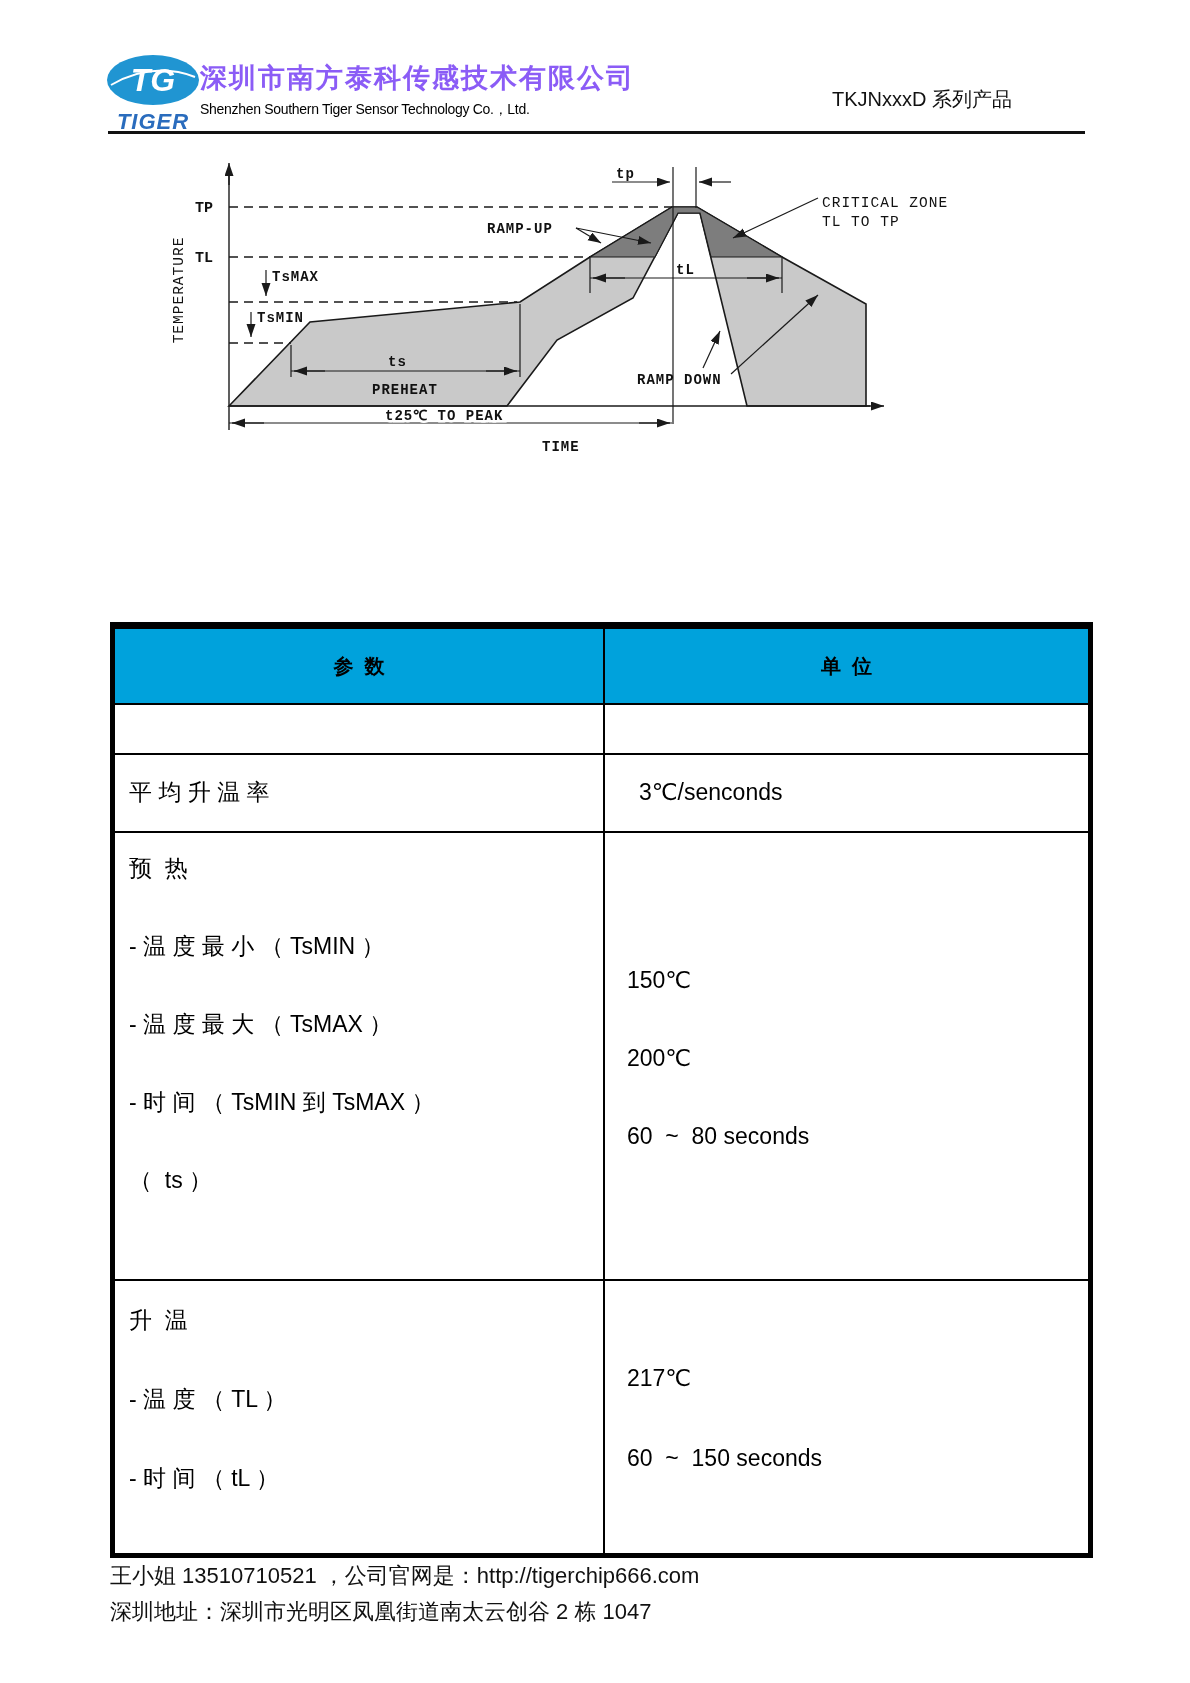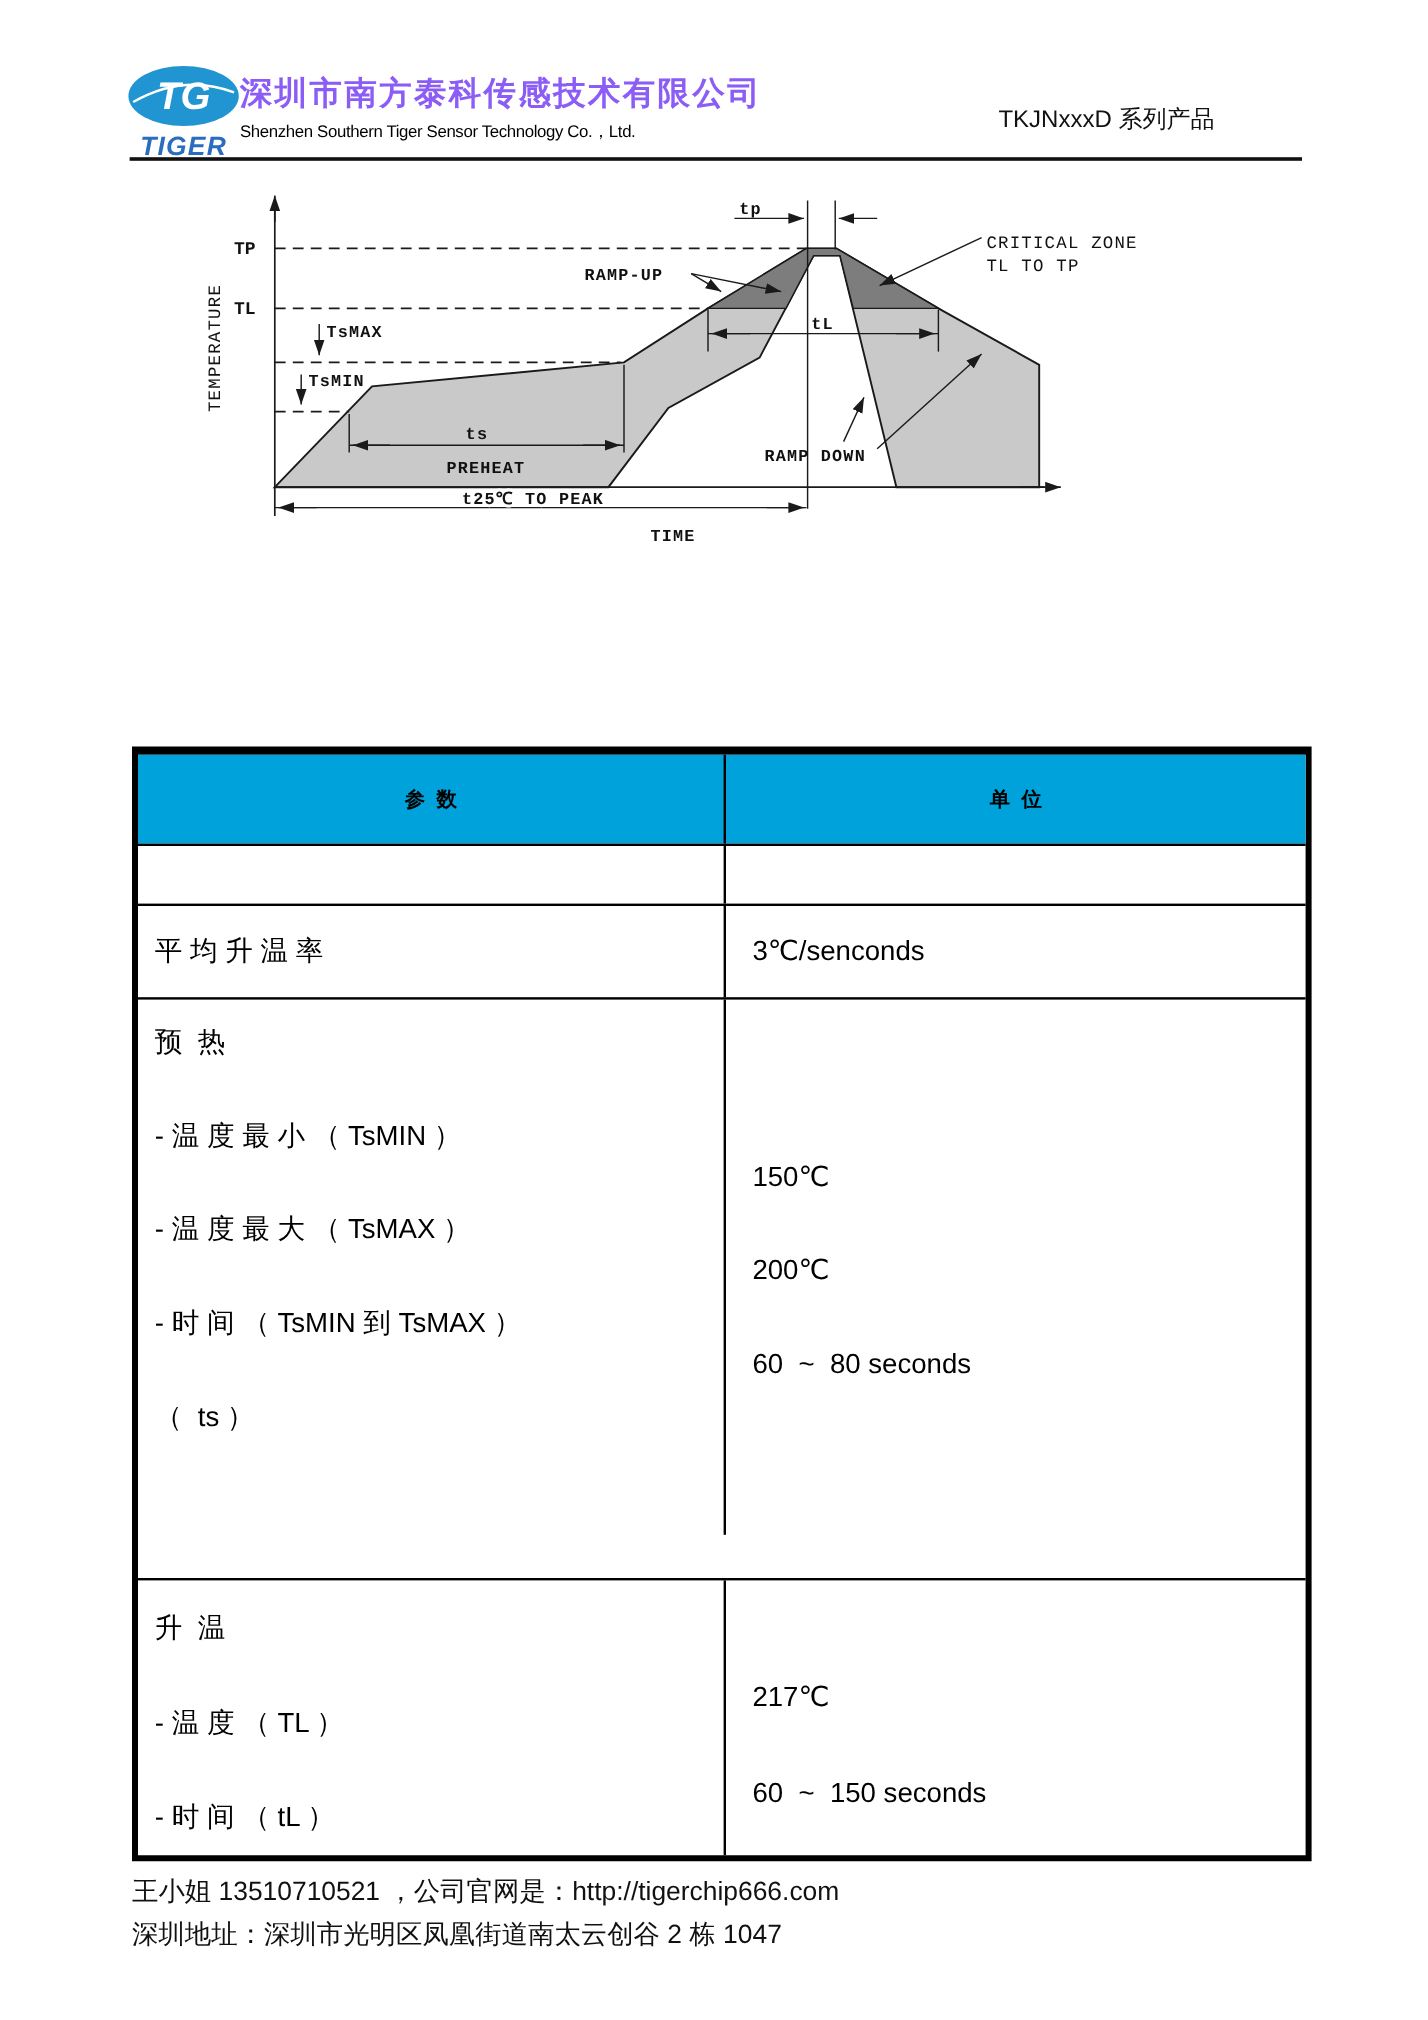--- a/index.html
+++ b/index.html
@@ -25,25 +25,25 @@
 
   
   .tbl{position:absolute;left:110px;top:622px;width:983px;box-sizing:border-box;
        border:5px solid #000;border-top-width:7px;background:#fff;}
   .trow{display:flex;position:relative;box-sizing:border-box;}
   .trow + .trow{border-top:2px solid #000;}
   .td-l{width:490px;box-sizing:border-box;border-right:2px solid #000;position:relative;}
   .td-r{flex:1;position:relative;}
   .thead{height:74px;background:#00a2dc;}
   .thead .td-l,.thead .td-r{display:flex;align-items:center;justify-content:center;}
-  .th-text{font-size:17px;font-weight:bold;color:#000;white-space:pre;}
+  .th-text{font-size:20px;font-weight:bold;color:#000;white-space:pre;}
   .r-empty{height:50px;}
-  .r-avg{height:78px;}
+  .r-avg{height:78px;gap:12px;}
   .r-preheat{height:448px;}
-  .r-ramp{height:231px;margin-top:36px;}
+  .r-ramp{height:274px;}
   .cell-line{position:absolute;left:14px;right:6px;font-size:23px;color:#000;white-space:pre;line-height:26px;}
   .td-r .cell-line{left:22px;}
 
   
   .footer-line{position:absolute;left:110px;font-size:22px;color:#111;}
   .f1{top:1561px;}
   .f2{top:1597px;}
 </style>
 </head>
 <body>

